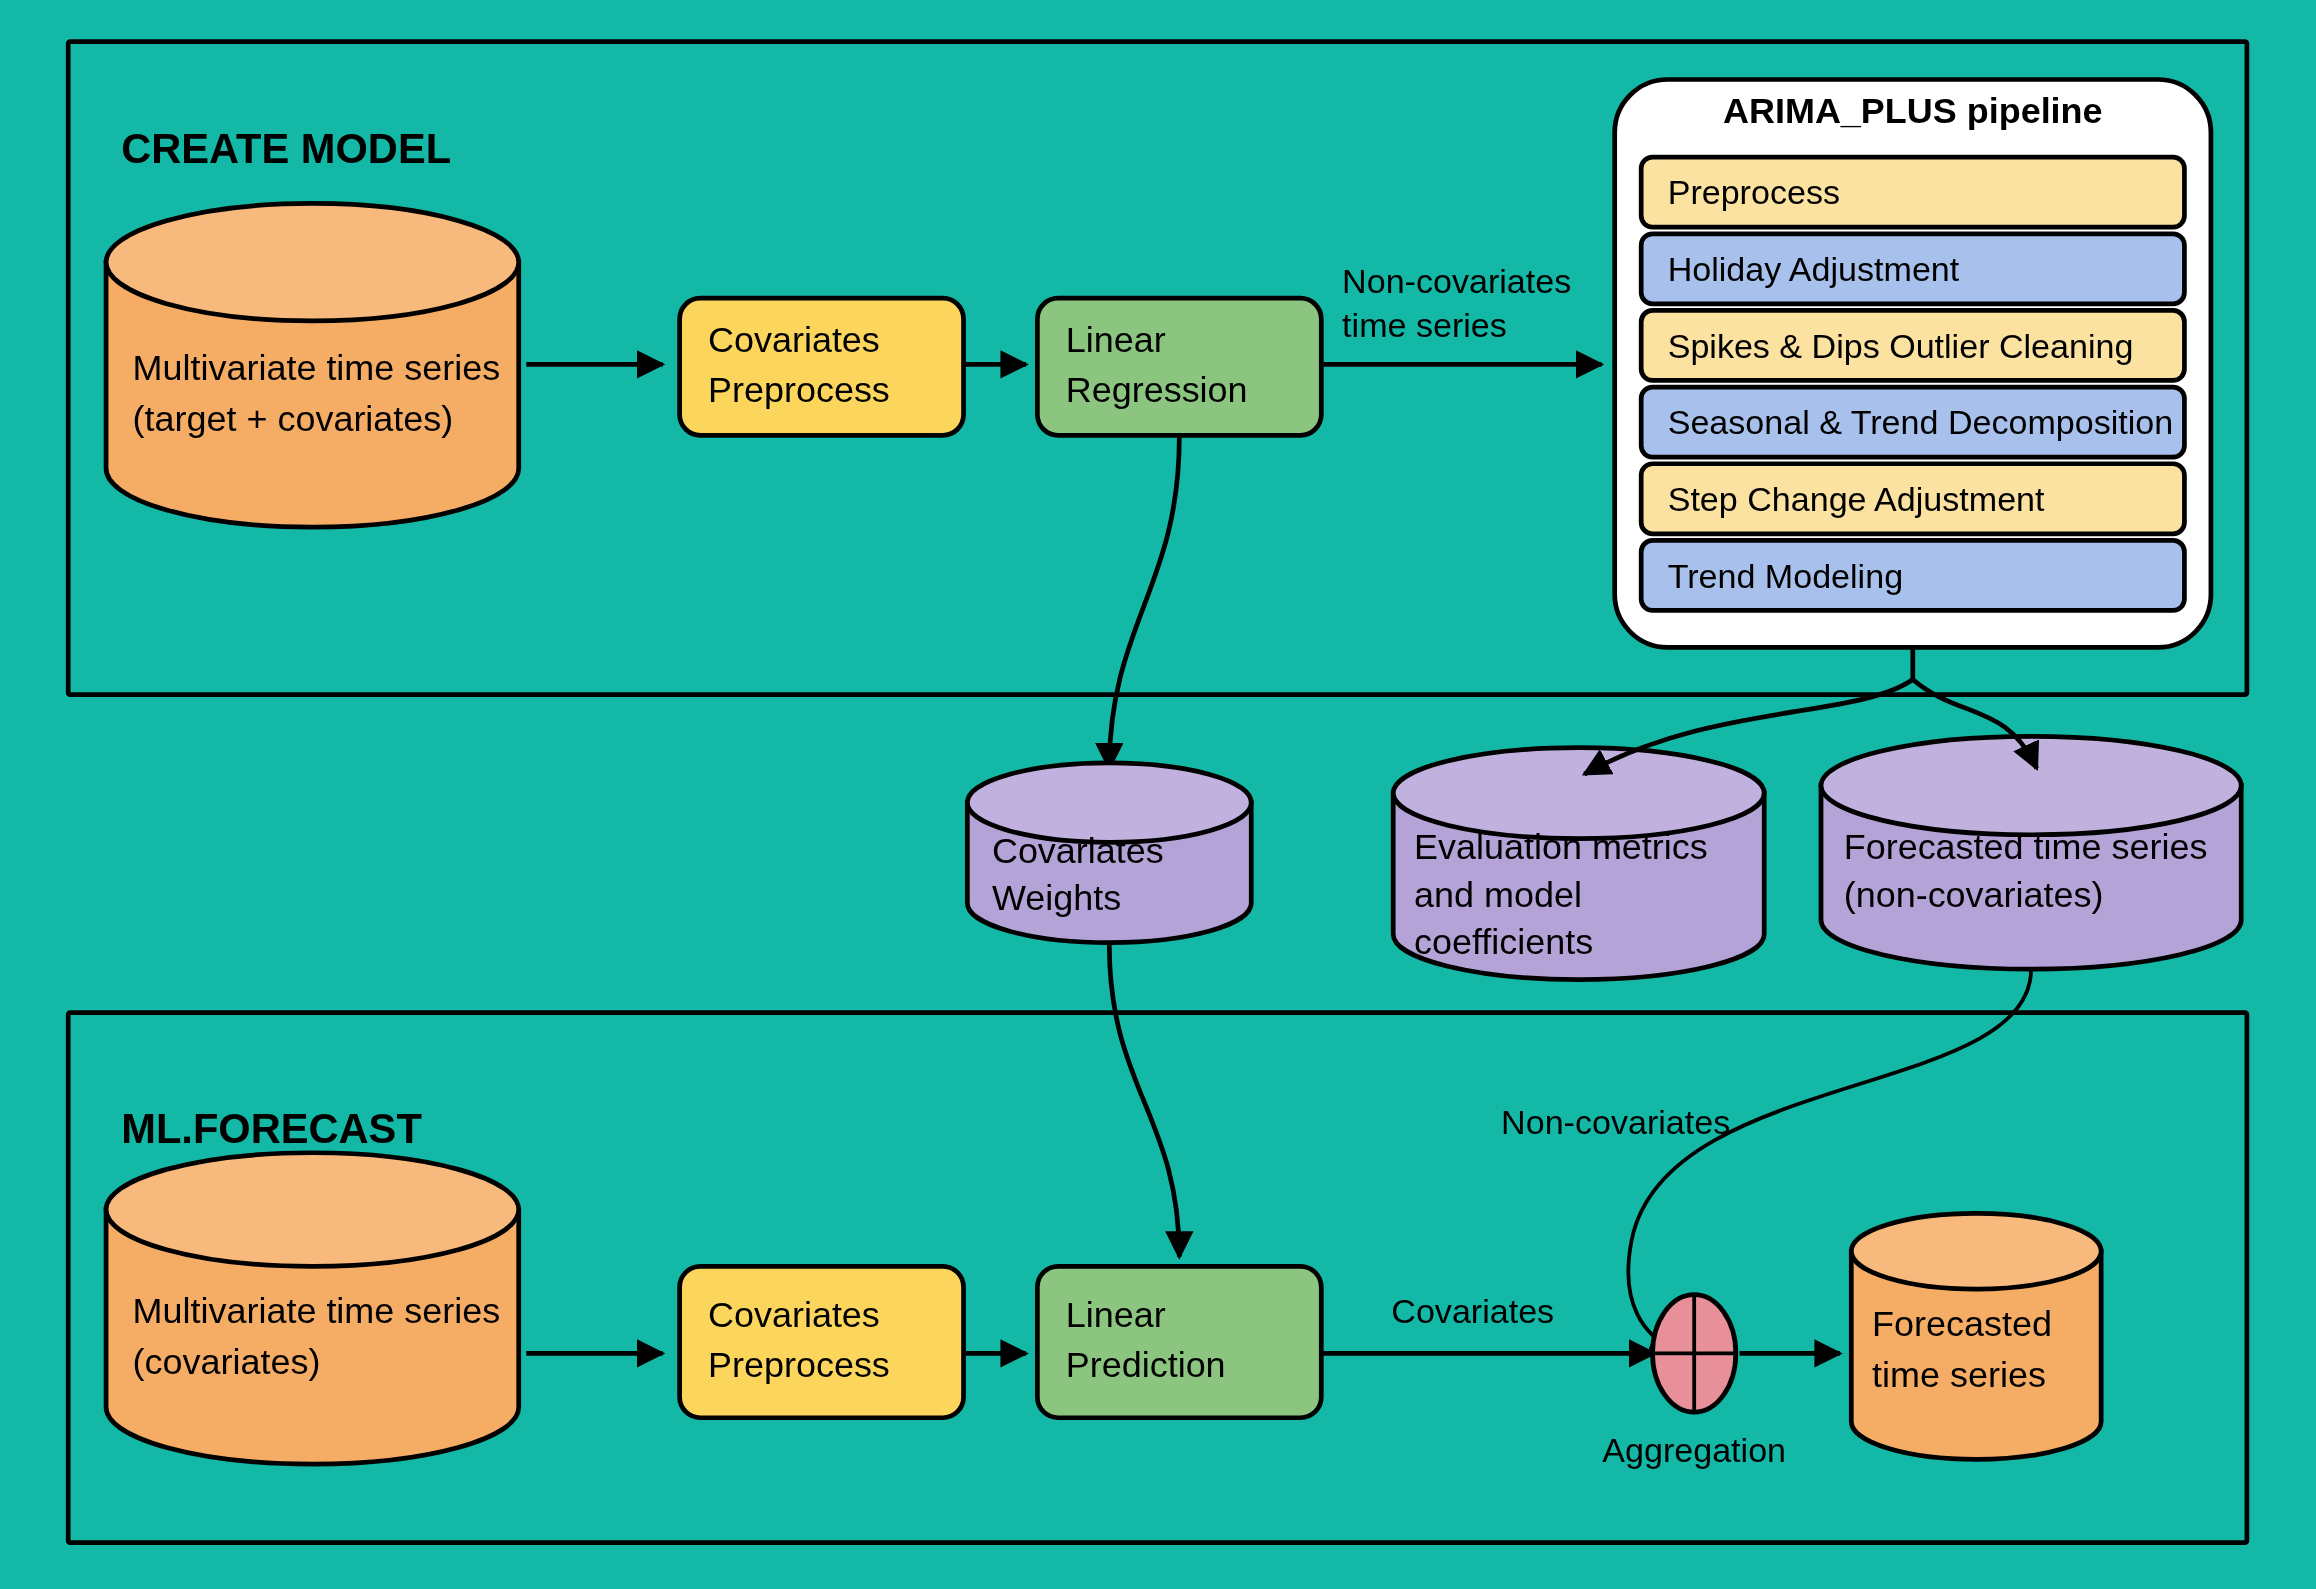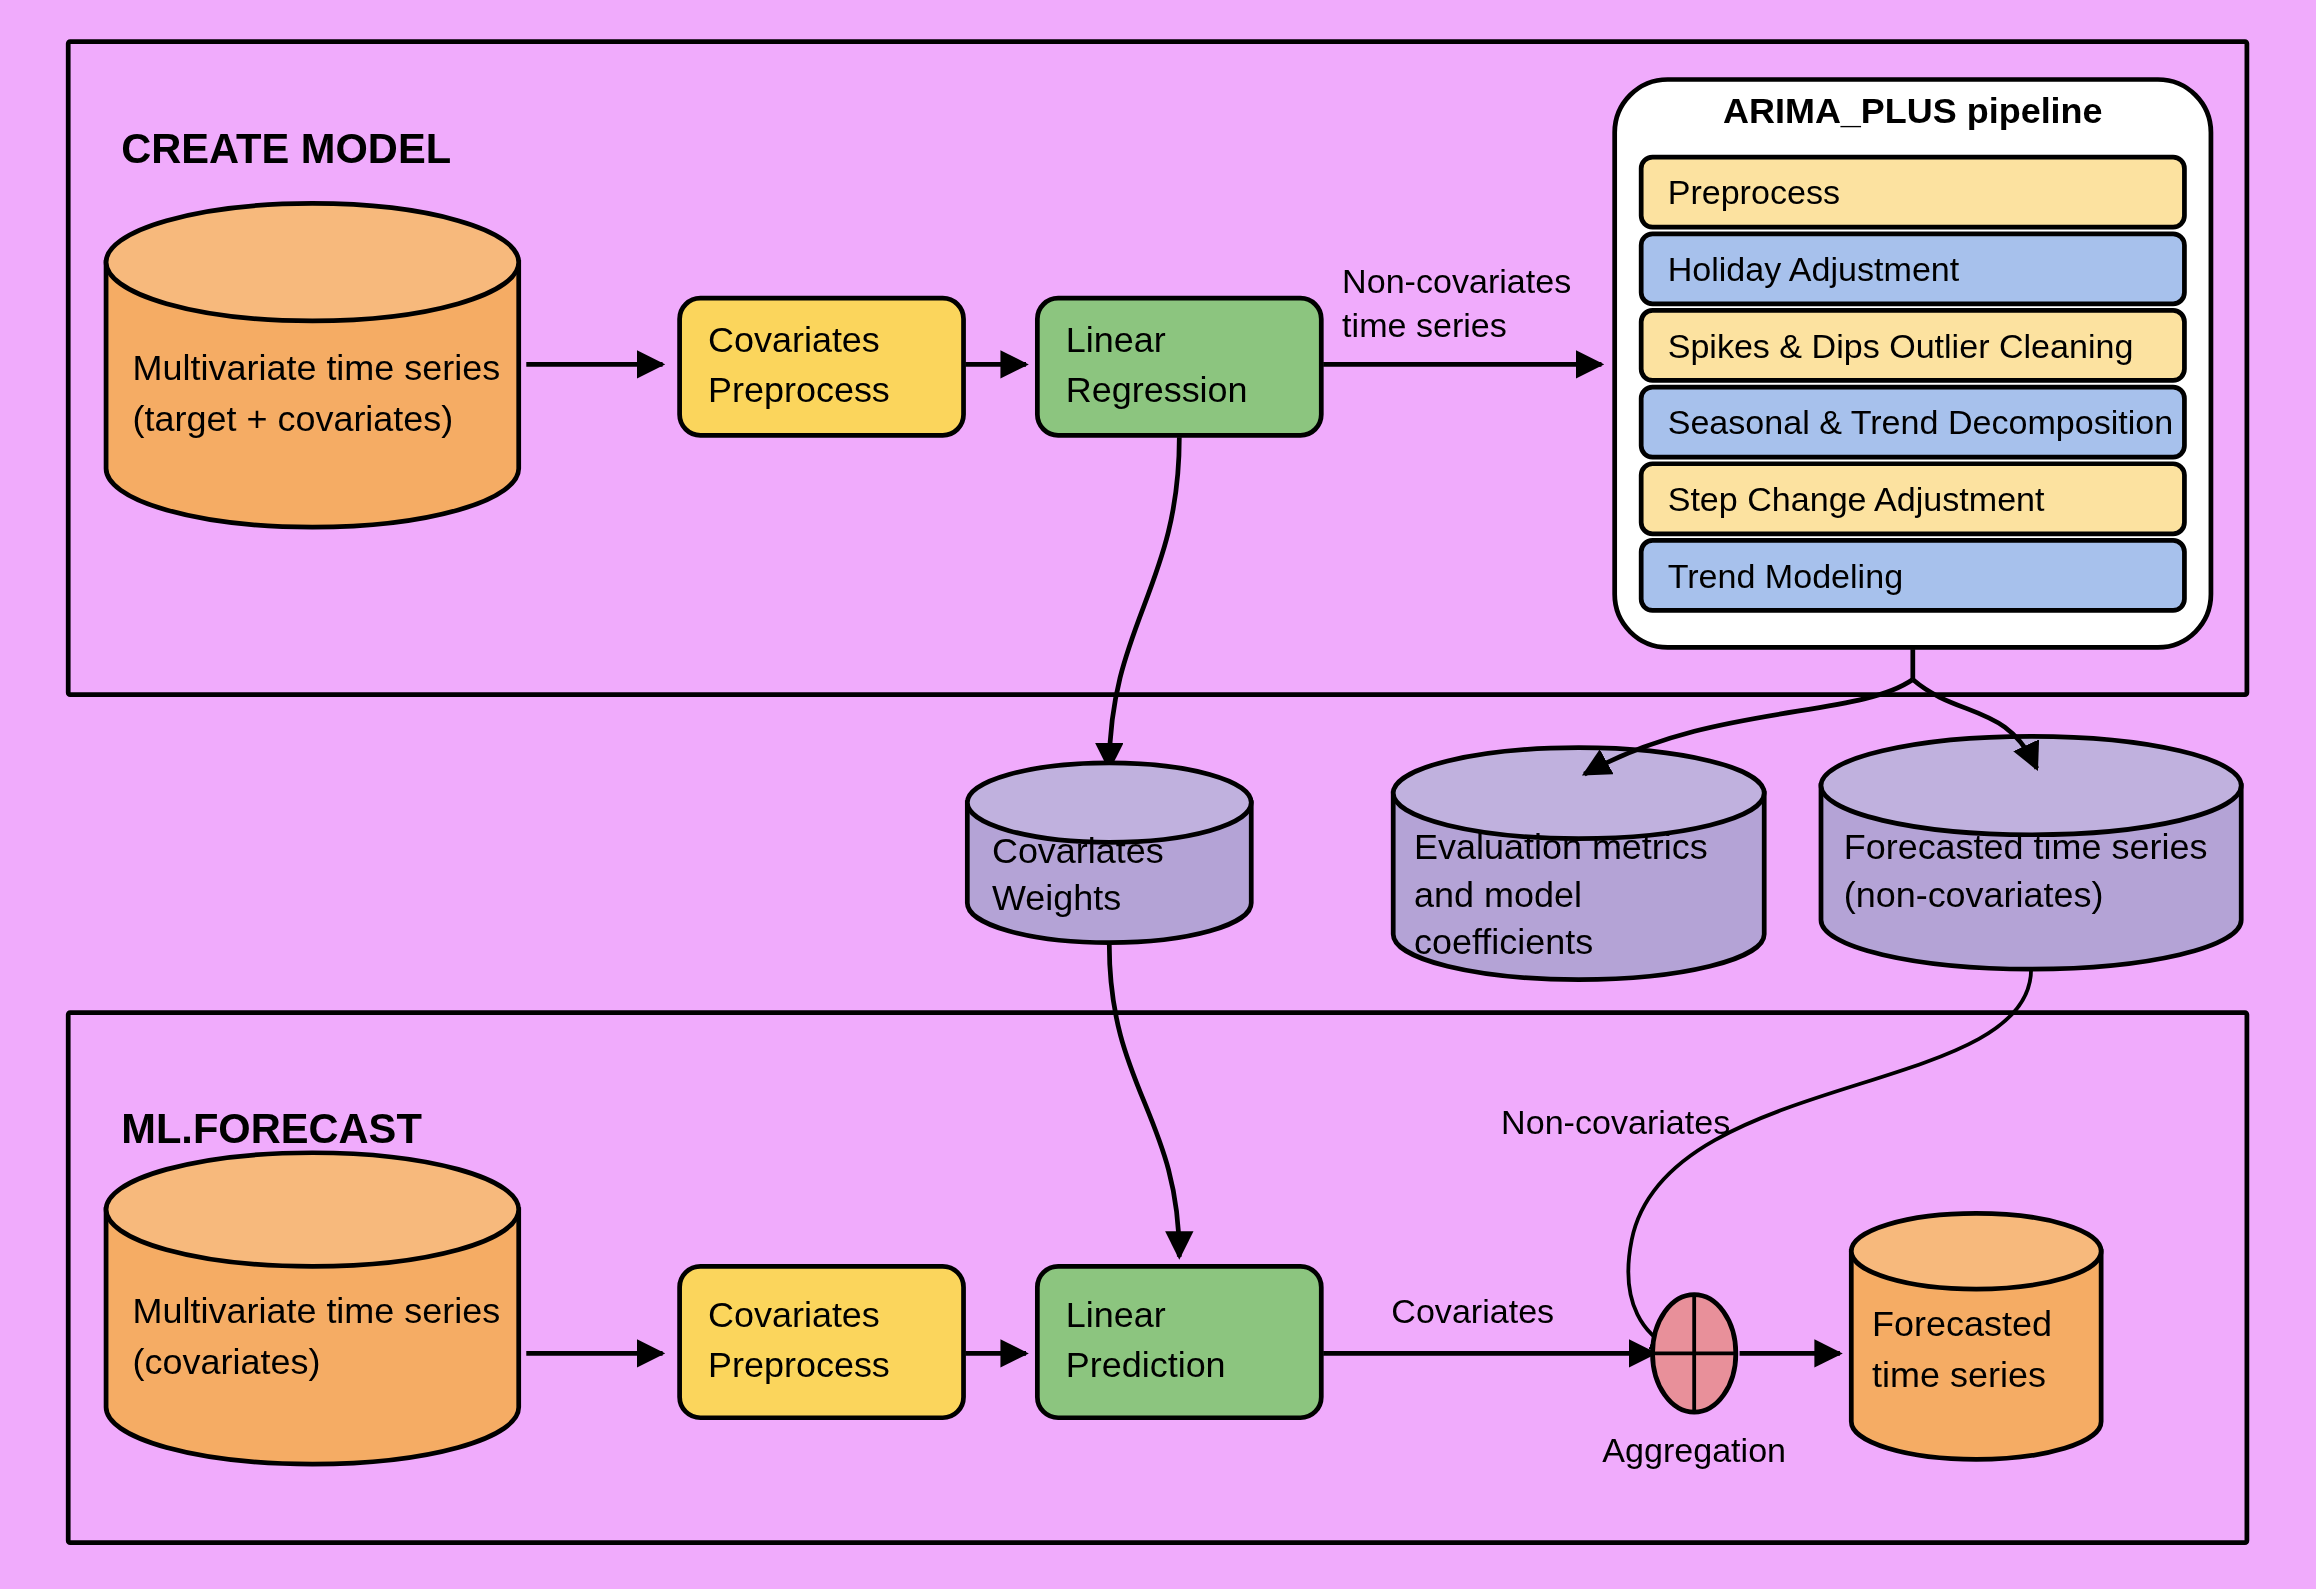--- a/index.html
+++ b/index.html
@@ -1,17 +1,17 @@
 <!DOCTYPE html>
 <html style="font-size:15px"><head>
 <meta charset="utf-8">
 <style>
   html,body{margin:0;padding:0;background:#ffffff;}
   body{width:2317px;height:1590px;font-family:"Liberation Sans",sans-serif;}
-  #stage{position:relative;width:2317px;height:1590px;overflow:hidden;background:#f0abfc;}
+  #stage{position:relative;width:2317px;height:1590px;overflow:hidden;background:#14b8a6;}
   svg{display:block;}
   .frame{fill:none;stroke:#000;stroke-width:5;}
   .pipeline-frame{fill:#ffffff;stroke:#000;stroke-width:5;}
   .cyl-body{stroke:#000;stroke-width:5;}
   .cyl-top{stroke:#000;stroke-width:5;}
   .proc-box{stroke:#000;stroke-width:5;}
   .stage-box{stroke:#000;stroke-width:5;}
   .edge{fill:none;stroke:#000;stroke-width:5;}
   .edge-thin{fill:none;stroke:#000;stroke-width:4;}
   text{font-family:"Liberation Sans",sans-serif;fill:#000;}

